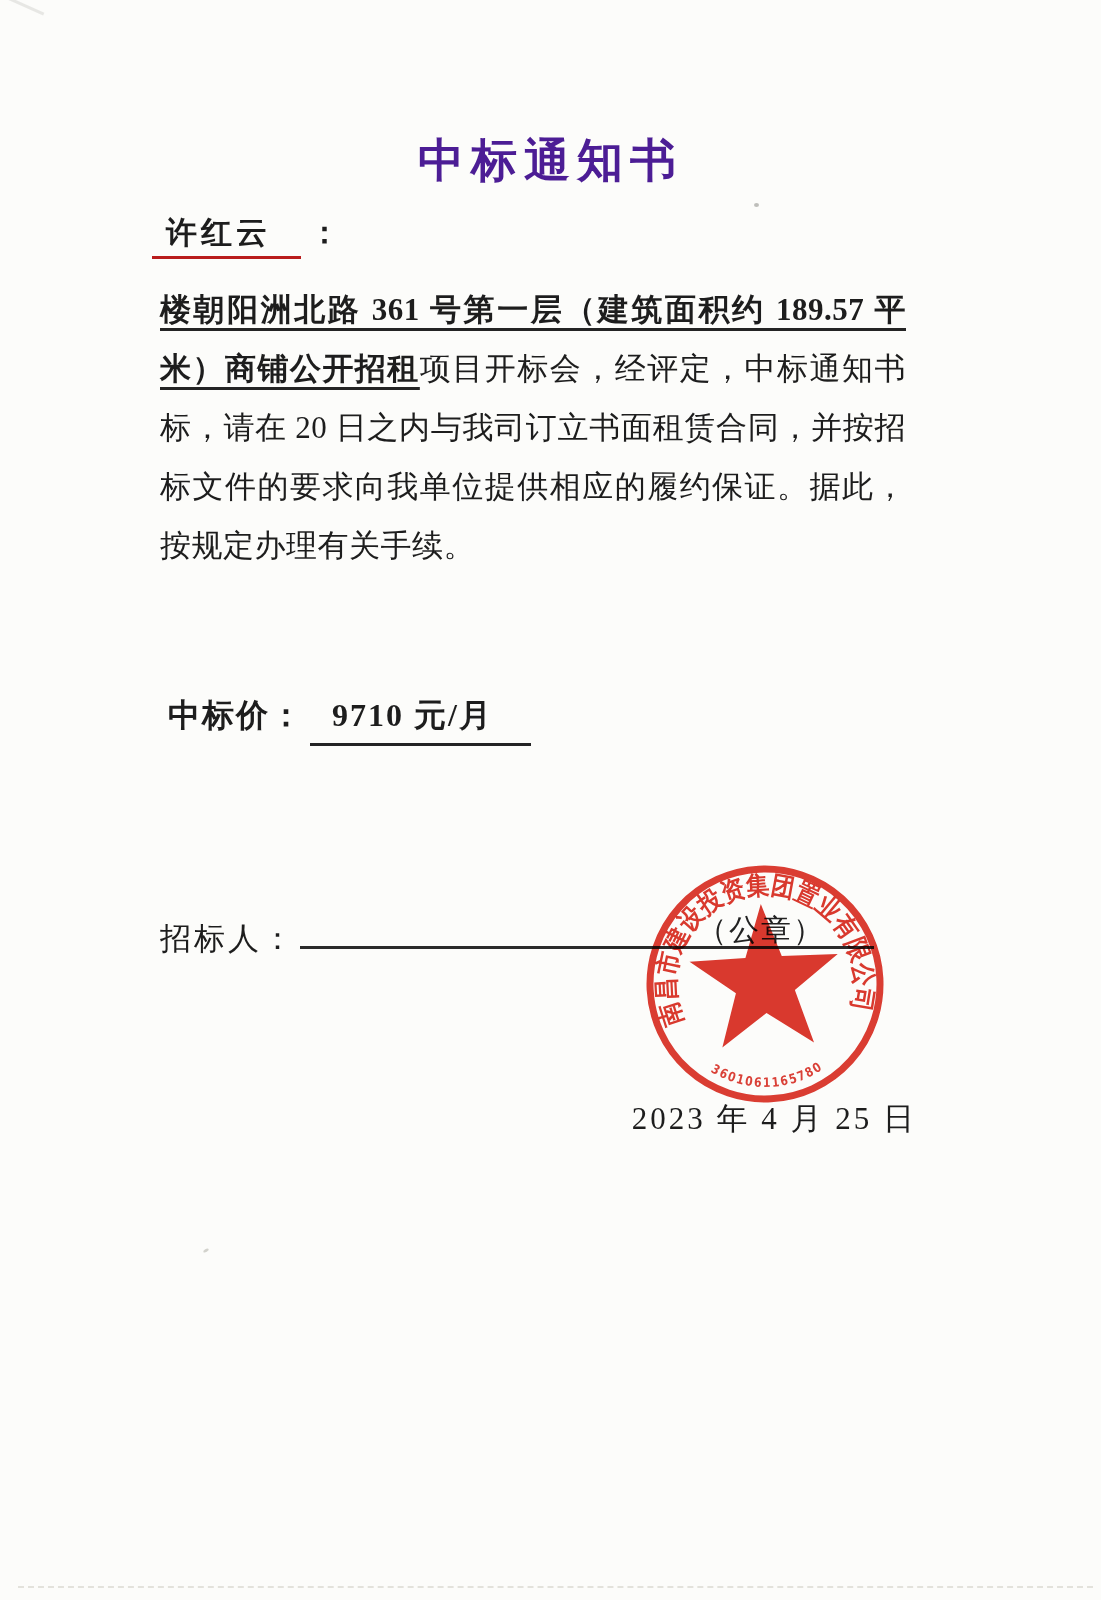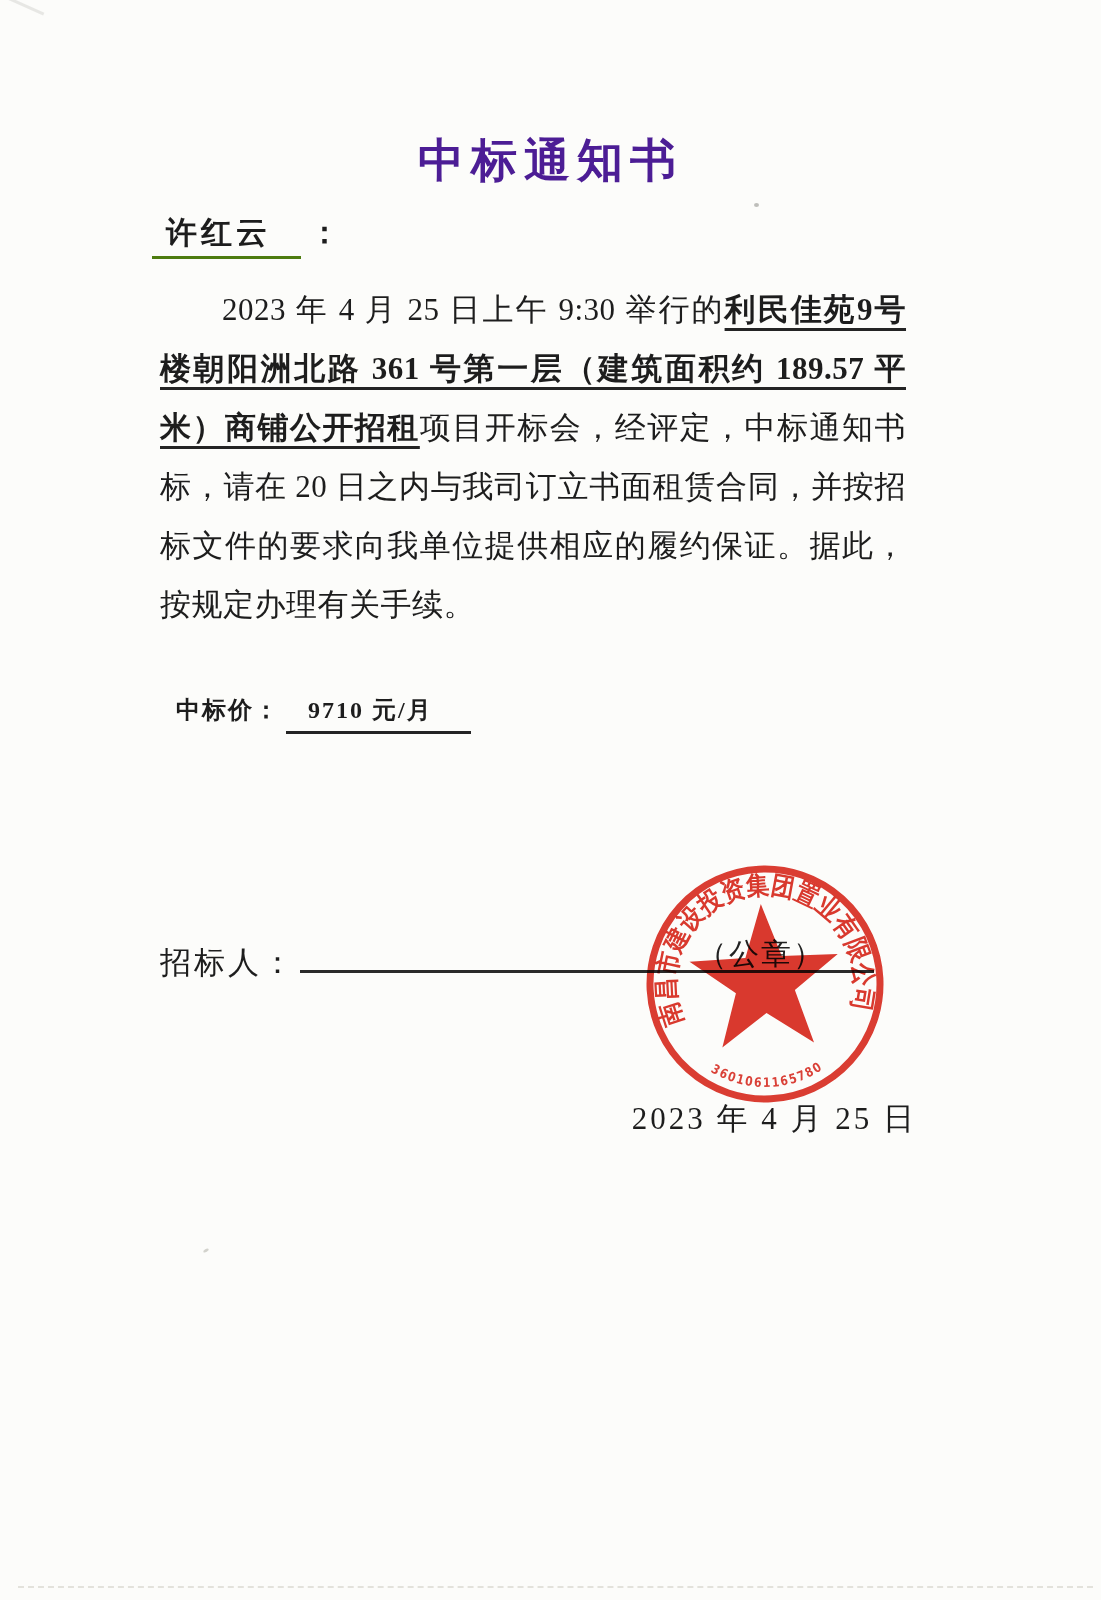--- a/index.html
+++ b/index.html
@@ -19,44 +19,44 @@
   .speck-b{position:absolute;left:203px;top:1249px;width:6px;height:3px;border-radius:50%;
     background:#b5b5ae;opacity:.6;transform:rotate(-30deg);}
 
   .title{
     position:absolute;left:0;top:130px;width:100%;
     text-align:center;font-size:46px;font-weight:700;letter-spacing:7px;
     color:#4c1d95;
   }
   .recipient-row{position:absolute;left:152px;top:212px;font-size:31px;}
   .recipient-name{
-    font-weight:700;border-bottom:3px solid #4d7c0f;
+    font-weight:700;border-bottom:3px solid #b91c1c;
     padding:0 30px 6px 14px;letter-spacing:4px;margin-top:8px;
   }
   .recipient-colon{font-weight:700;padding-left:8px;}
 
   .body-block{position:absolute;left:160px;top:280px;width:746px;font-size:31px;}
   .line{min-height:59px;line-height:59px;white-space:nowrap;letter-spacing:.5px;}
   .line.just{white-space:normal;text-align:justify;text-align-last:justify;}
   .line.indent{text-indent:62px;}
   .seg-em{
     font-weight:700;
     text-decoration:underline;text-decoration-thickness:2.5px;text-underline-offset:8px;
     text-decoration-color:#242424;
   }
 
-  .price-row{position:absolute;left:176px;top:694px;font-size:24px;}
+  .price-row{position:absolute;left:168px;top:694px;font-size:32px;}
   .price-label{font-weight:700;letter-spacing:2px;}
   .price-value{
     font-weight:700;letter-spacing:2px;
     display:inline-block;border-bottom:3px solid #242424;
     padding:0 38px 5px 22px;margin-left:6px;
   }
 
-  .bidder-row{position:absolute;left:160px;top:936px;font-size:31px;height:46px;text-align:right;}
+  .bidder-row{position:absolute;left:160px;top:912px;font-size:31px;height:46px;text-align:right;}
   .bidder-label{letter-spacing:3px;}
   .sig-line{
     display:inline-block;width:574px;height:34px;vertical-align:baseline;
     border-bottom:3px solid #2a2a2a;margin-left:4px;
   }
   .seal-note{
     position:absolute;left:537px;top:-2px;font-size:30px;color:#222;
     letter-spacing:2px;
   }
 
@@ -78,21 +78,20 @@
   <div class="speck-b"></div>
   <div class="scan-bottom"></div>
 
   <div class="title">中标通知书</div>
 
   <div class="recipient-row">
     <span class="recipient-name">许红云</span><span class="recipient-colon">：</span>
   </div>
 
   <div class="body-block">
-      <div class="line just indent"><span class="seg">2023 年 4 月 25 日上午 9:30 举行的</span><span class="seg-em">利民佳苑9号</span></div>
       <div class="line just"><span class="seg-em">楼朝阳洲北路 361 号第一层（建筑面积约 189.57 平</span></div>
       <div class="line just"><span class="seg-em">米）商铺公开招租</span><span class="seg">项目开标会，经评定，中标通知书</span></div>
       <div class="line just"><span class="seg">标，请在 20 日之内与我司订立书面租赁合同，并按招</span></div>
       <div class="line just"><span class="seg">标文件的要求向我单位提供相应的履约保证。据此，</span></div>
       <div class="line"><span class="seg">按规定办理有关手续。</span></div>
     </div>
 
   <div class="price-row">
     <span class="price-label">中标价：</span><span class="price-value">9710 元/月</span>
   </div>

